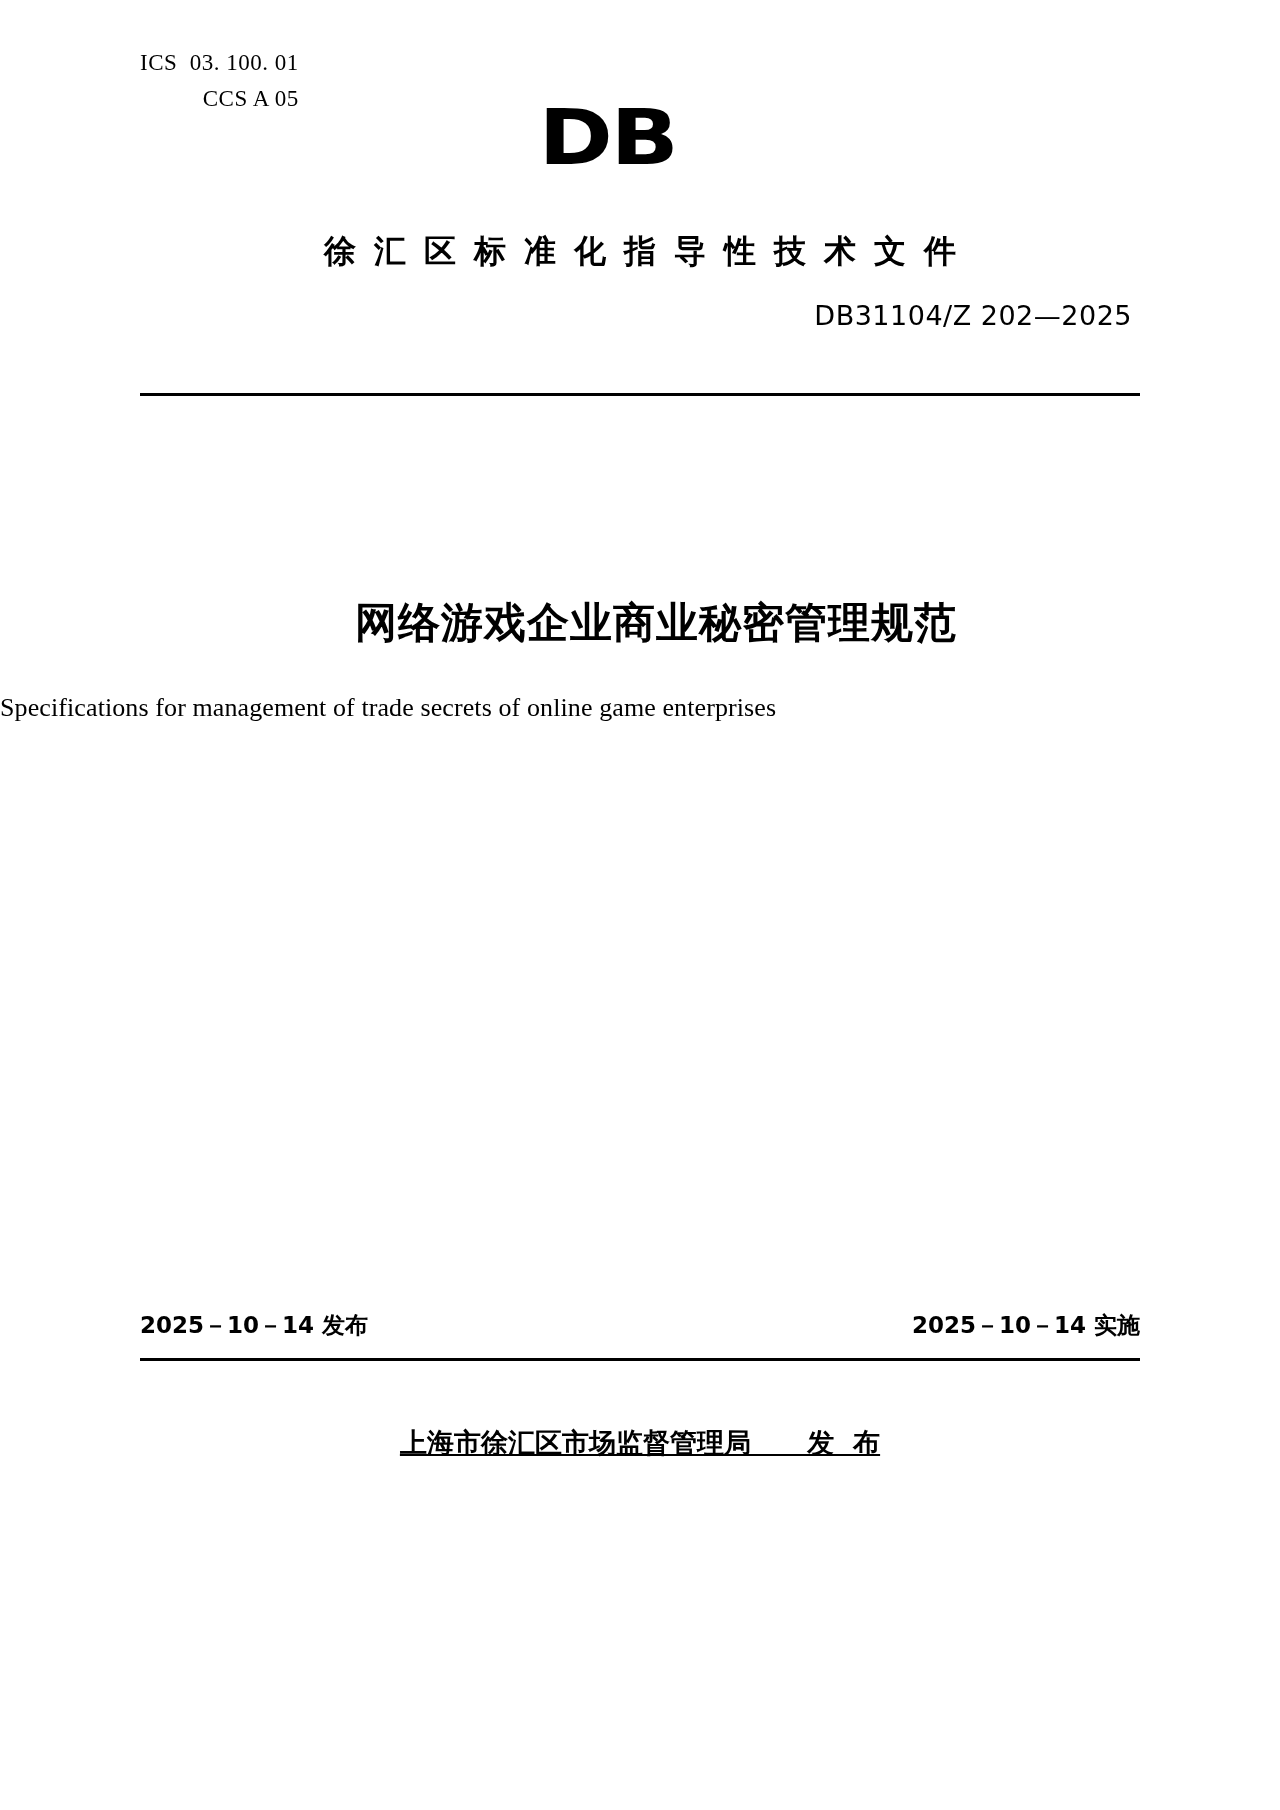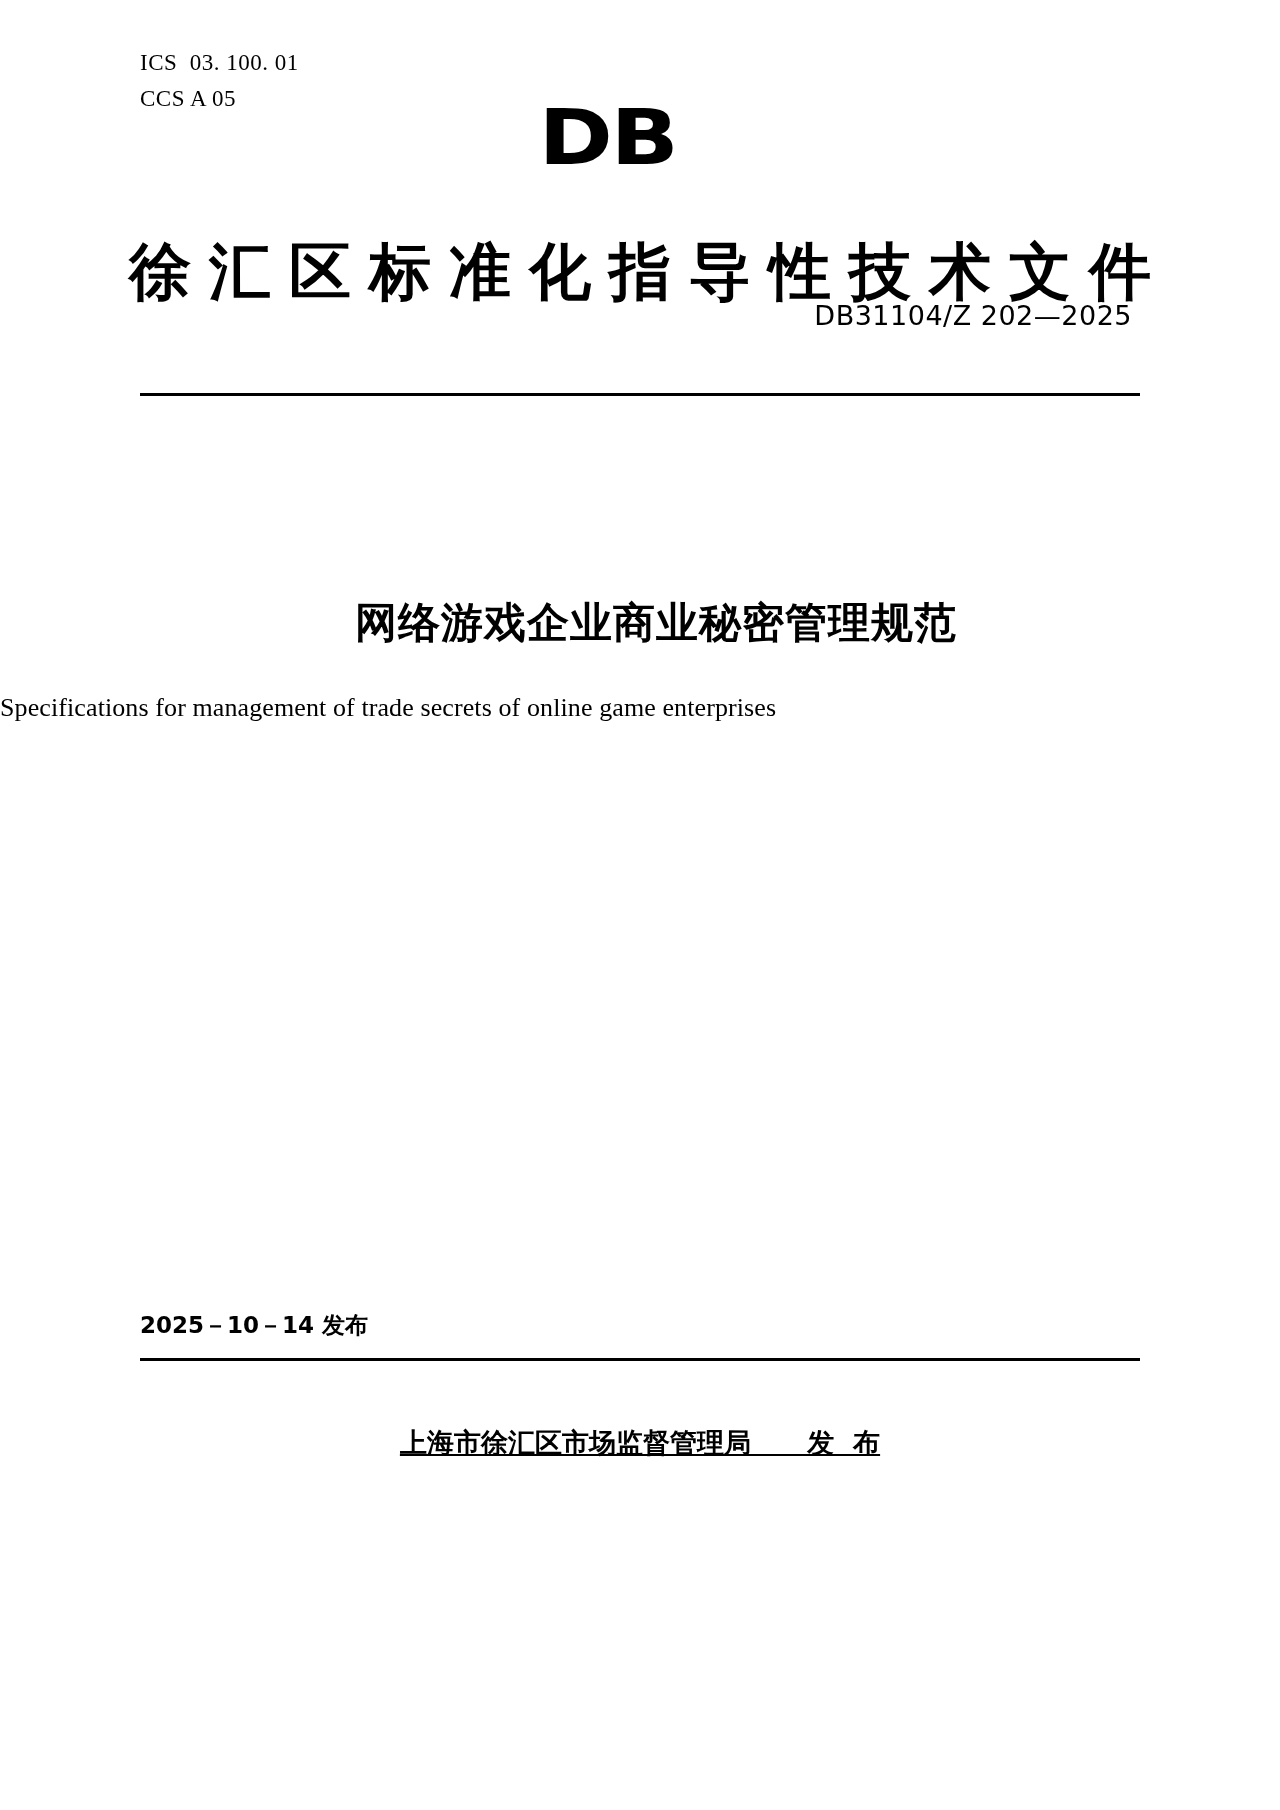--- a/index.html
+++ b/index.html
@@ -26,21 +26,21 @@
   
   .codes {
     position: absolute;
     left: 140px;
     top: 45px;
     font-family: "Liberation Serif", serif;
     font-size: 23px;
     line-height: 1.55;
     letter-spacing: 0.5px;
   }
-  .codes div { white-space: pre; }
+  .codes div { white-space: pre; text-align: right; }
 
   
   .db-logo {
     position: absolute;
     left: 0;
     top: 100px;
     width: 1216px;
     text-align: center;
     font-family: "DejaVu Sans", sans-serif;
     font-weight: bold;
@@ -55,21 +55,21 @@
 
   
   .doc-kind {
     position: absolute;
     left: 0;
     top: 230px;
     width: 1280px;
     text-align: center;
     font-family: "DejaVu Sans", sans-serif;
     font-weight: bold;
-    font-size: 62px;
+    font-size: 32px;
     letter-spacing: 18px;
     text-indent: 18px;
     color: #000;
   }
 
   .doc-number {
     position: absolute;
     right: 148px;
     top: 300px;
     font-family: "DejaVu Sans", sans-serif;
@@ -168,19 +168,20 @@
 
   <div class="doc-number">DB31104/Z 202—2025</div>
 
   <div class="rule-top"></div>
 
   <div class="title-cn">网络游戏企业商业秘密管理规范</div>
   <div class="title-en">Specifications for management of trade secrets of online game enterprises</div>
 
   <div class="date-row">
     <div class="date-item">2025－10－14 发布</div>
+    <div class="date-item">2025－10－14 实施</div>
   </div>
 
   <div class="rule-bottom"></div>
 
   <div class="issuer">上海市徐汇区市场监督管理局      发  布</div>
 
 </div>
 
 </body></html>

